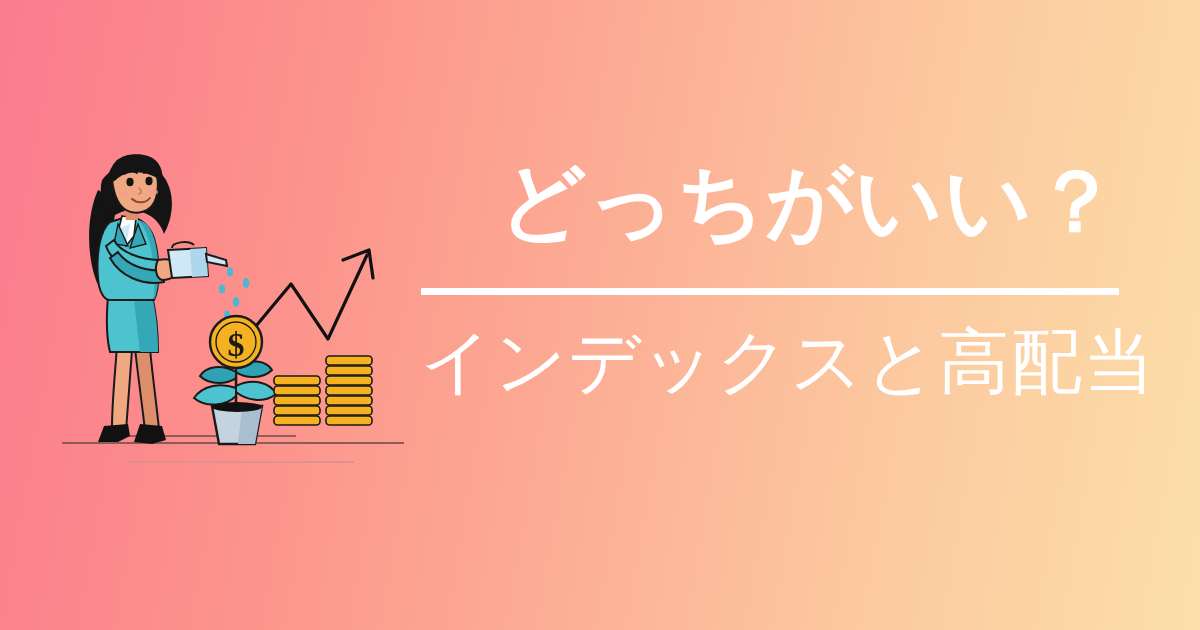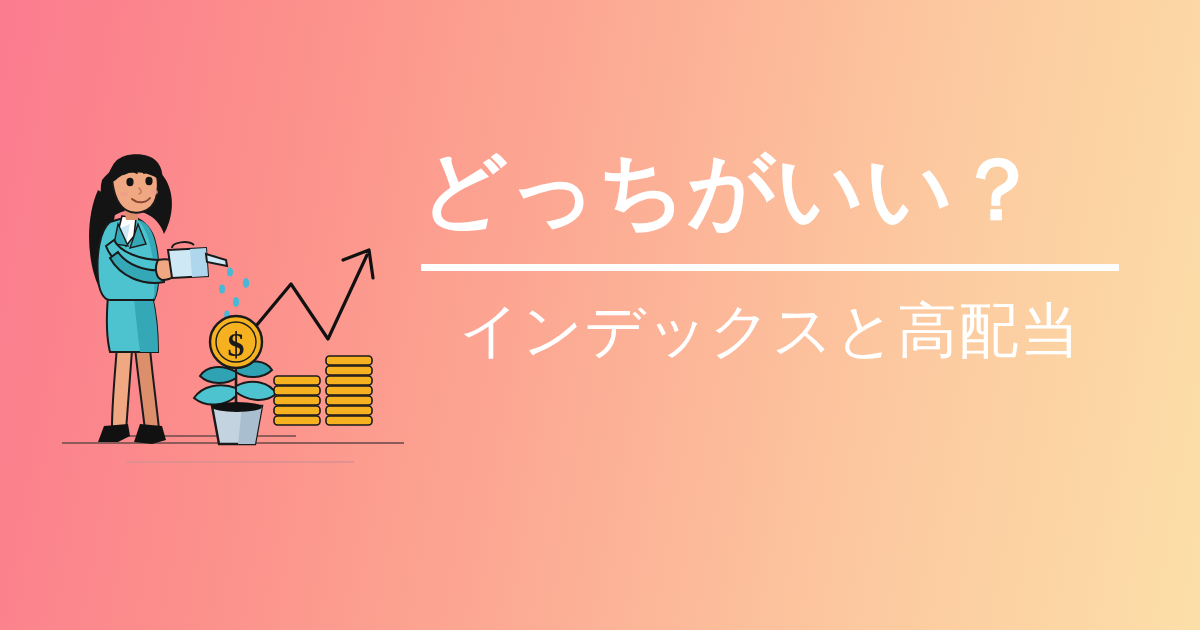--- a/index.html
+++ b/index.html
@@ -48,24 +48,24 @@
     left: 420px;
     top: 140px;
     width: 700px;
     height: 350px;
     display: flex;
     flex-direction: column;
     align-items: center;
   }
 
   #headline {
-    margin: 0;
+    margin: 12px;
     padding: 0;
     width: 100%;
-    text-align: left;
+    text-align: right;
     color: #ffffff;
     font-size: 86px;
     line-height: 1.16;
     font-weight: 700;
     letter-spacing: 0.012em;
     white-space: nowrap;
   }
 
   #divider {
     width: 698px;
@@ -73,21 +73,21 @@
     background: #ffffff;
     border-radius: 1px;
     margin: 24px 0 22px 0;
     flex: 0 0 auto;
   }
 
   #subhead {
     width: 100%;
     text-align: center;
     color: #ffffff;
-    font-size: 60px;
+    font-size: 71px;
     line-height: 1.28;
     font-weight: 500;
     letter-spacing: 0.02em;
     white-space: nowrap;
   }
   .subhead-line {
     display: block;
   }
 </style>
 </head>

